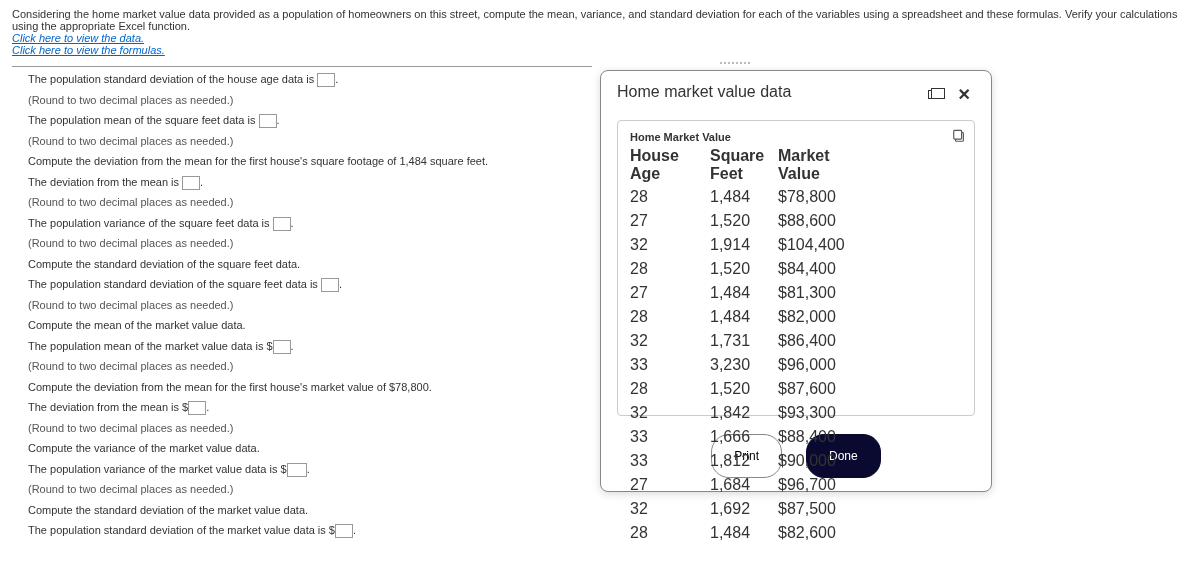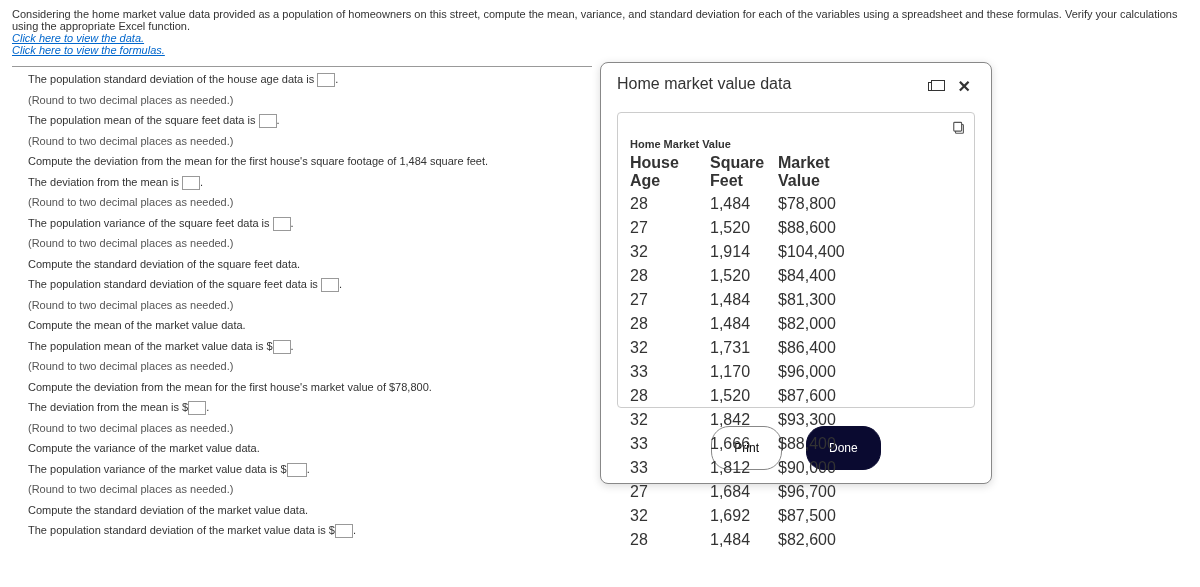--- a/index.html
+++ b/index.html
@@ -61,21 +61,21 @@
       background: white;
     }
     .input-box.wide {
       width: 20px;
     }
     .left-panel {
       width: 580px;
     }
     .modal {
       position: absolute;
-      top: 62px;
+      top: 70px;
       left: 600px;
       width: 392px;
       height: 422px;
       border: 1px solid #888;
       border-radius: 8px;
       background: white;
       box-shadow: 0 2px 8px rgba(0,0,0,0.15);
     }
     .modal-header {
       padding: 12px 16px 8px;
@@ -112,21 +112,21 @@
       left: 2px;
       width: 12px;
       height: 9px;
       border: 1.5px solid #333;
       background: white;
     }
     .modal-body {
       margin: 6px 16px;
       border: 1px solid #ccc;
       border-radius: 4px;
-      padding: 25px 12px;
+      padding: 10px 12px;
       height: 296px;
       position: relative;
     }
     .copy-icon {
       position: absolute;
       right: 8px;
       top: 8px;
       width: 14px;
       height: 14px;
       cursor: pointer;
@@ -306,21 +306,21 @@
             <div class="col2">1,484</div>
             <div class="col3">$82,000</div>
           </div>
           <div class="row">
             <div class="col1">32</div>
             <div class="col2">1,731</div>
             <div class="col3">$86,400</div>
           </div>
           <div class="row">
             <div class="col1">33</div>
-            <div class="col2">1,170</div>
+            <div class="col2">3,230</div>
             <div class="col3">$96,000</div>
           </div>
           <div class="row">
             <div class="col1">28</div>
             <div class="col2">1,520</div>
             <div class="col3">$87,600</div>
           </div>
           <div class="row">
             <div class="col1">32</div>
             <div class="col2">1,842</div>

